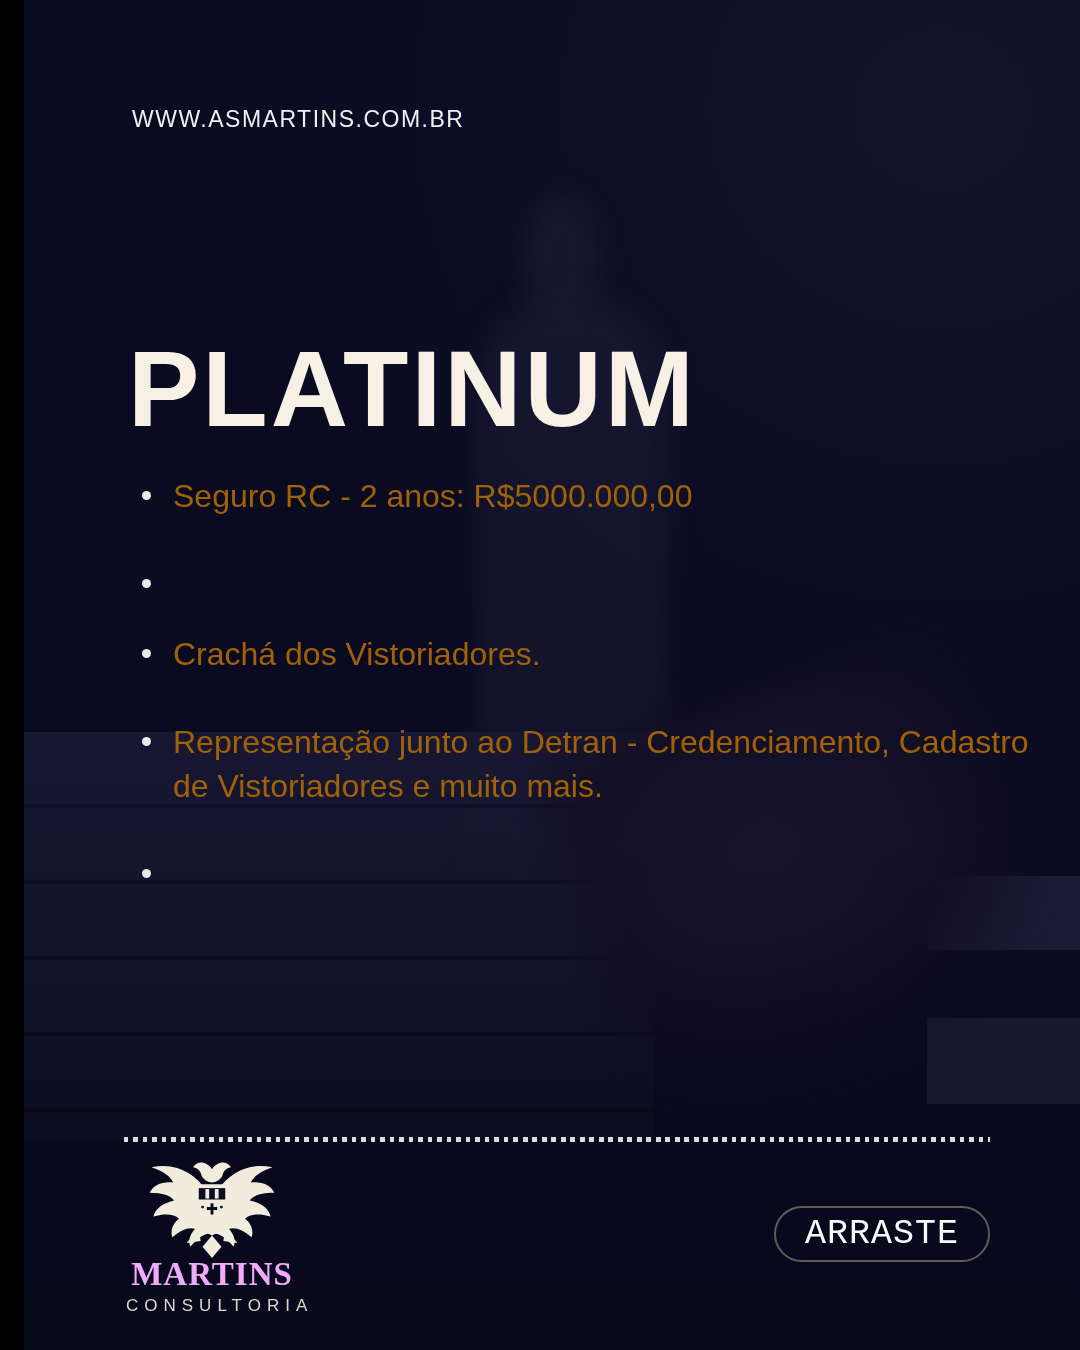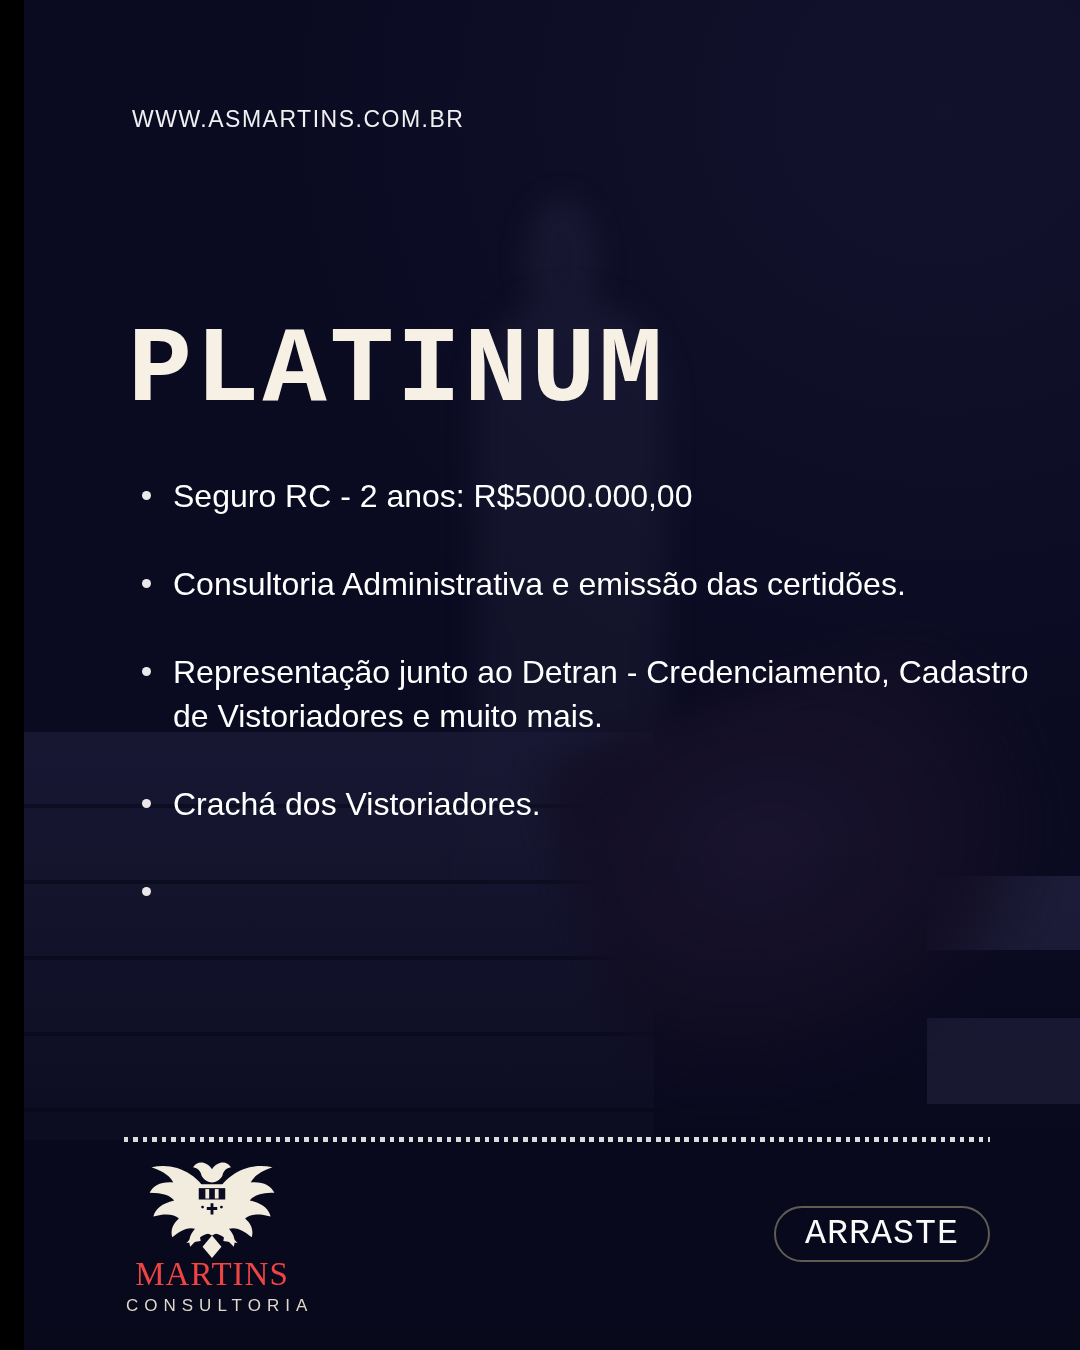--- a/index.html
+++ b/index.html
@@ -42,47 +42,47 @@
     background:radial-gradient(ellipse at 40% 40%, #1a1430 0%, #120e24 50%, transparent 74%);
     filter:blur(18px); transform:rotate(-18deg);
   }
 
   
   .website {
     position:absolute; left:108px; top:106px;
     font-size:23px; letter-spacing:1.5px; color:#f0f0f2;
   }
   .plan-title {
-    position:absolute; left:104px; top:318px;
-    font-family:Liberation Mono, monospace;
+    position:absolute; left:104px; top:336px;
+    font-family:Liberation Sans, sans-serif;
     font-size:107px; letter-spacing:3px; color:#f6f1e4; line-height:1;
   }
   .bullets {
     position:absolute; left:118px; top:474px; width:905px;
     list-style:none; display:flex; flex-direction:column; gap:44px;
   }
   .bullets li {
     display:flex; align-items:flex-start; gap:22px;
-    font-size:32px; line-height:44px; color:#ffffff;
+    font-size:32px; line-height:44px; color:#a16207;
   }
   .bullets .dot {
     flex:0 0 auto; width:9px; height:9px; border-radius:50%;
     background:#eae8e9; margin-top:17px;
   }
   .divider {
     position:absolute; left:100px; top:1137px; width:866px; height:5px;
     background:repeating-linear-gradient(90deg, #dcdcdc 0 4.5px, transparent 4.5px 9.5px);
   }
 
   
   .brand { position:absolute; left:102px; top:1156px; width:172px; text-align:center; }
   .brand svg { display:block; margin:0 auto; width:140px; height:104px; }
   .brand-name {
-    font-family:"Liberation Serif", serif; font-weight:400;
-    font-size:33px; letter-spacing:1px; color:#ef4444; margin-top:-4px;
+    font-family:"Liberation Serif", serif; font-weight:700;
+    font-size:33px; letter-spacing:1px; color:#f0abfc; margin-top:-4px;
   }
   .brand-sub {
     font-size:17px; letter-spacing:6px; color:#ded9cc; margin-top:3px;
   }
   .cta-button {
     position:absolute; left:750px; top:1206px; width:216px; height:56px;
     border:2px solid #615c52; border-radius:31px; background:transparent;
     display:flex; align-items:center; justify-content:center;
     font-family:Liberation Mono, monospace;
     font-size:35px; letter-spacing:1px; color:#fafafa; cursor:pointer;
@@ -107,29 +107,28 @@
 
   <h1 class="plan-title">PLATINUM</h1>
 
   <ul class="bullets">
     <li>
       <span class="dot"></span>
       <span>Seguro RC - 2 anos: R$5000.000,00</span>
     </li>
     <li>
       <span class="dot"></span>
-      <span>Consultoria Administrativa e emissão das certidões.</span>
+    </li>
+    <li>
+      <span class="dot"></span>
+      <span>Crachá dos Vistoriadores.</span>
     </li>
     <li>
       <span class="dot"></span>
       <span>Representação junto ao Detran - Credenciamento, Cadastro de Vistoriadores e muito mais.</span>
-    </li>
-    <li>
-      <span class="dot"></span>
-      <span>Crachá dos Vistoriadores.</span>
     </li>
     <li>
       <span class="dot"></span>
     </li>
   </ul>
 
   <div class="divider"></div>
 
   <div class="brand">
     <svg viewBox="0 0 140 110" aria-hidden="true">

